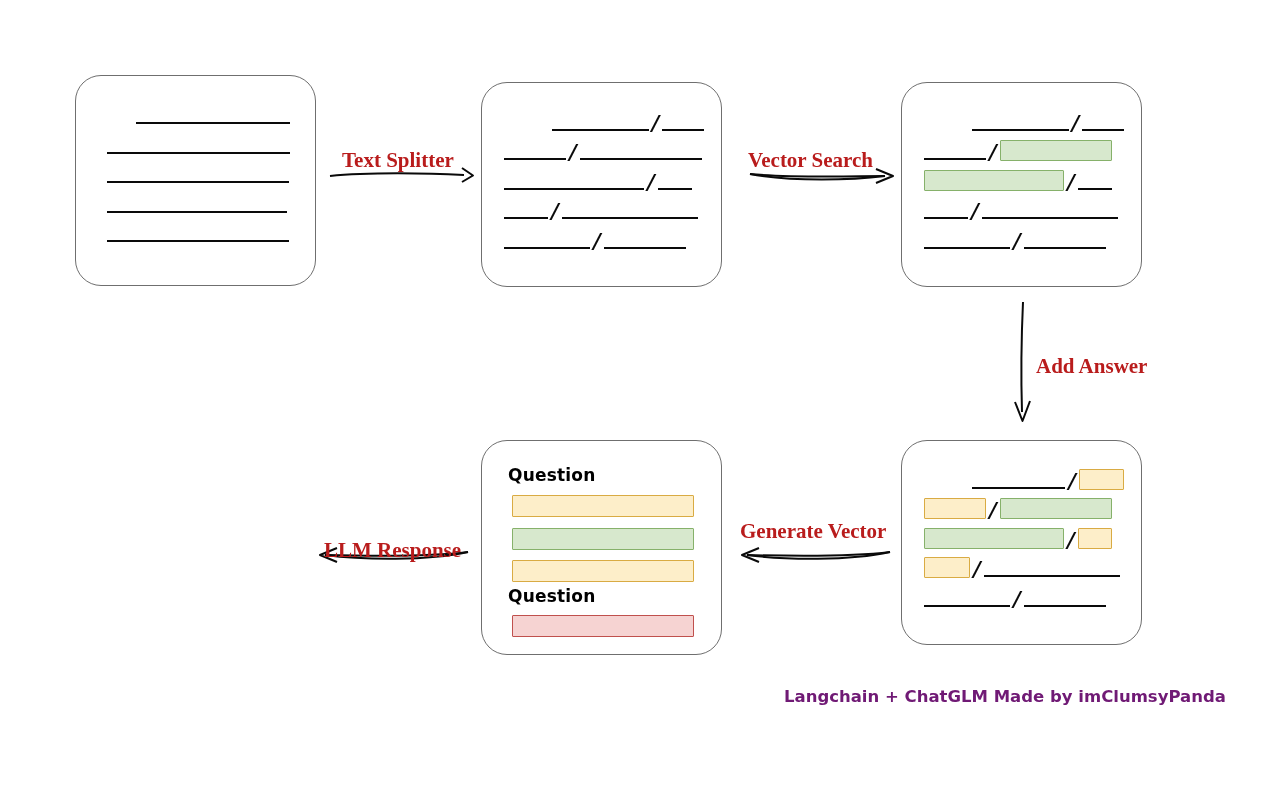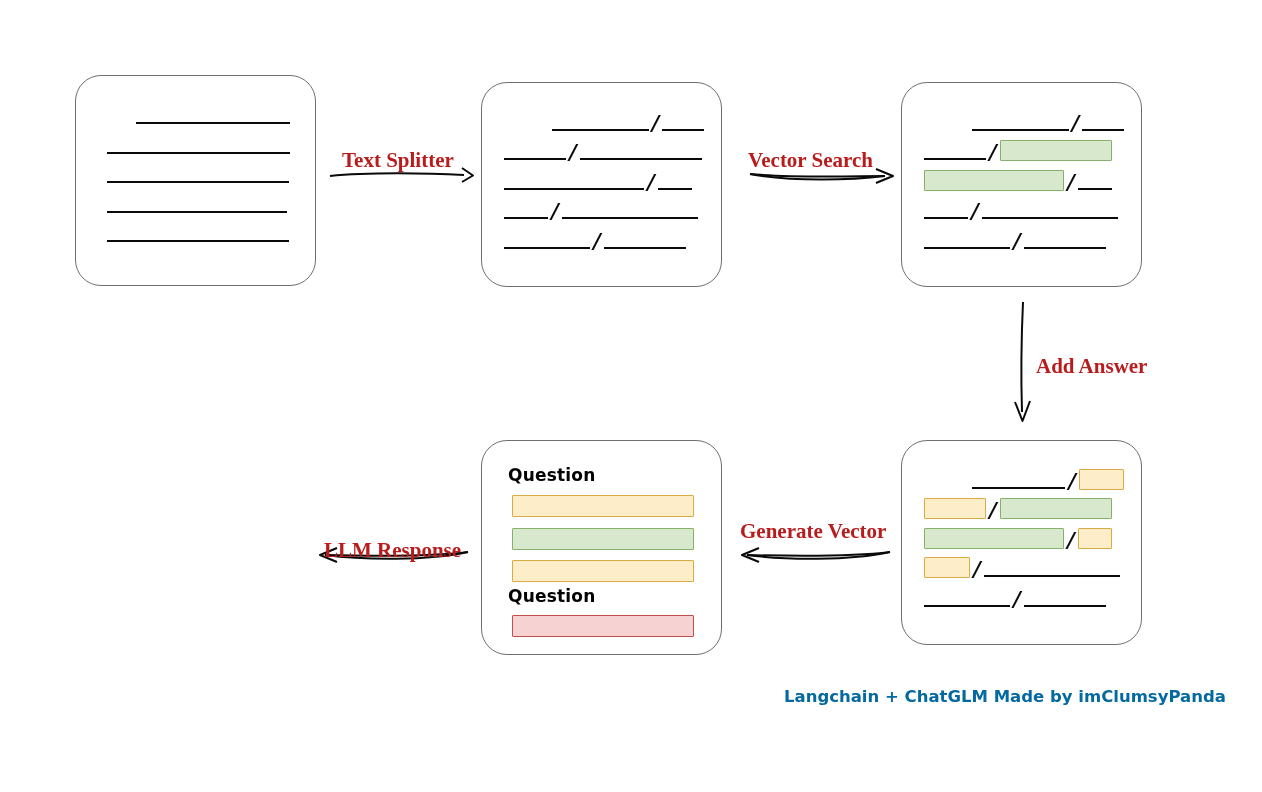--- a/index.html
+++ b/index.html
@@ -100,21 +100,21 @@
     font-size: 21px;
     font-weight: 600;
     color: #b91c1c;
     white-space: nowrap;
   }
   .footer {
     position: absolute;
     font-family: "DejaVu Sans", sans-serif;
     font-size: 16.5px;
     font-weight: 600;
-    color: #0369a1;
+    color: #701a75;
     white-space: nowrap;
   }
 </style>
 </head>
 <body>
 
 <div id="canvas">
 
   <div class="node" style="left:75px; top:75px; width:241px; height:211px;">
     <div class="rows">

